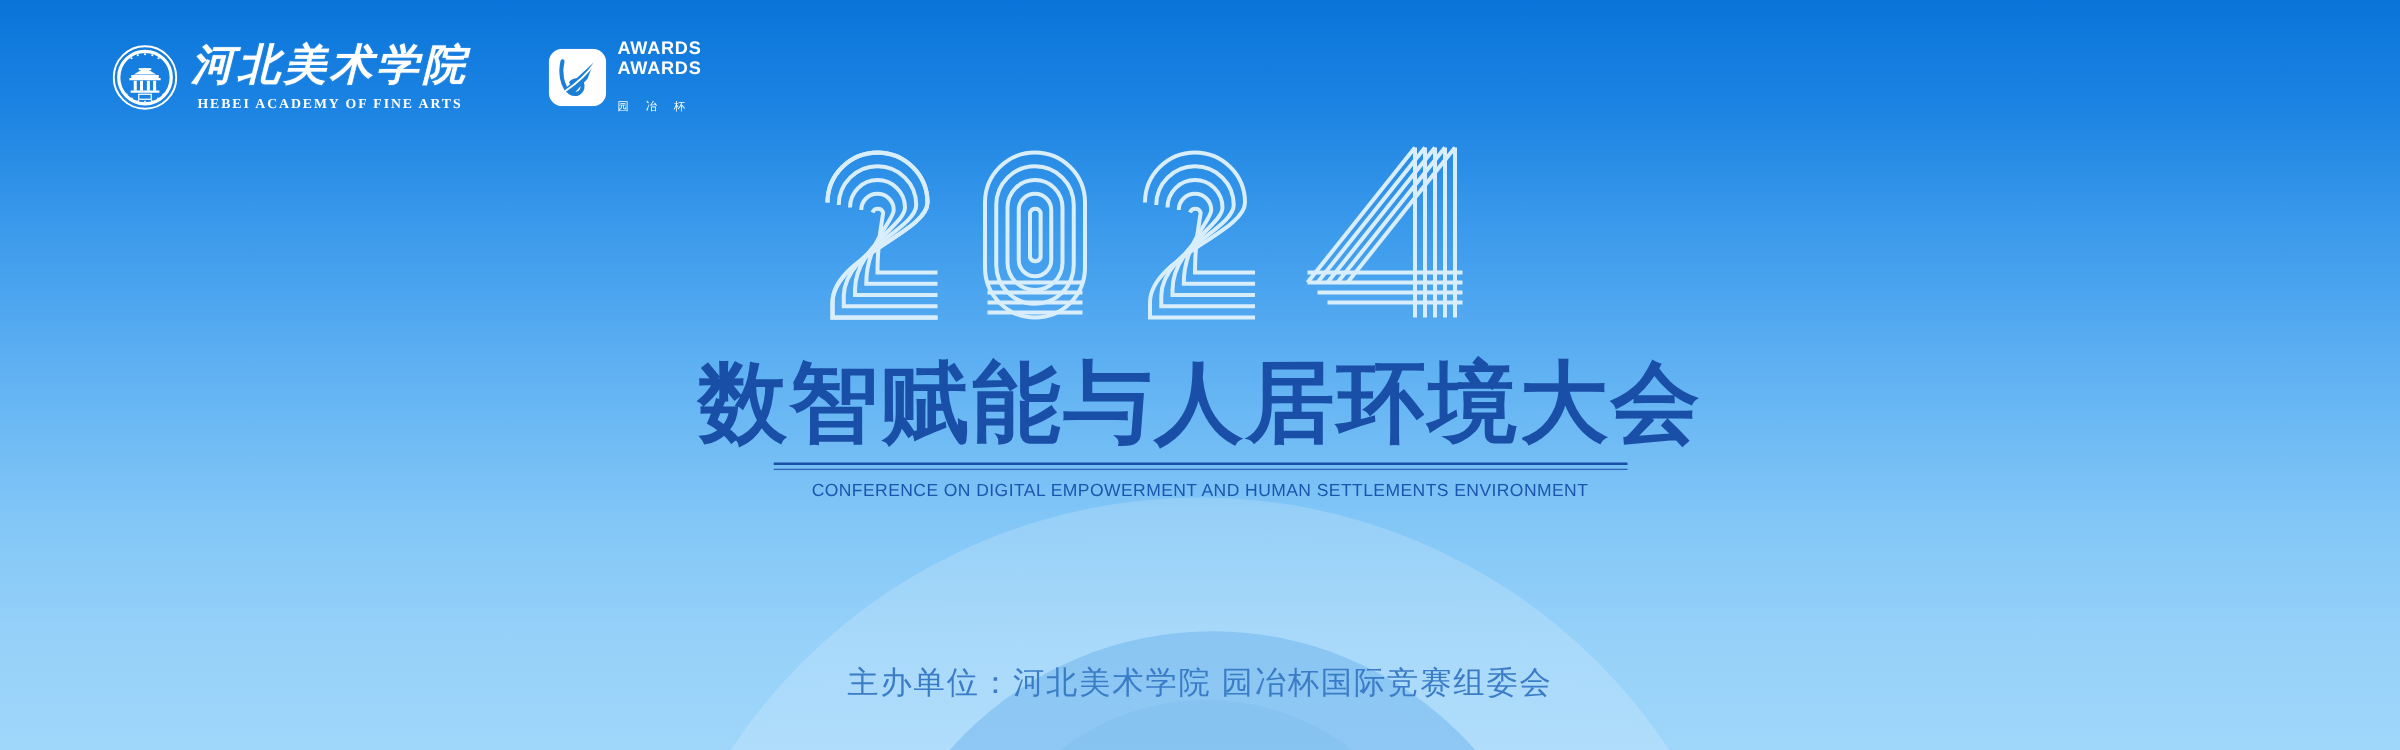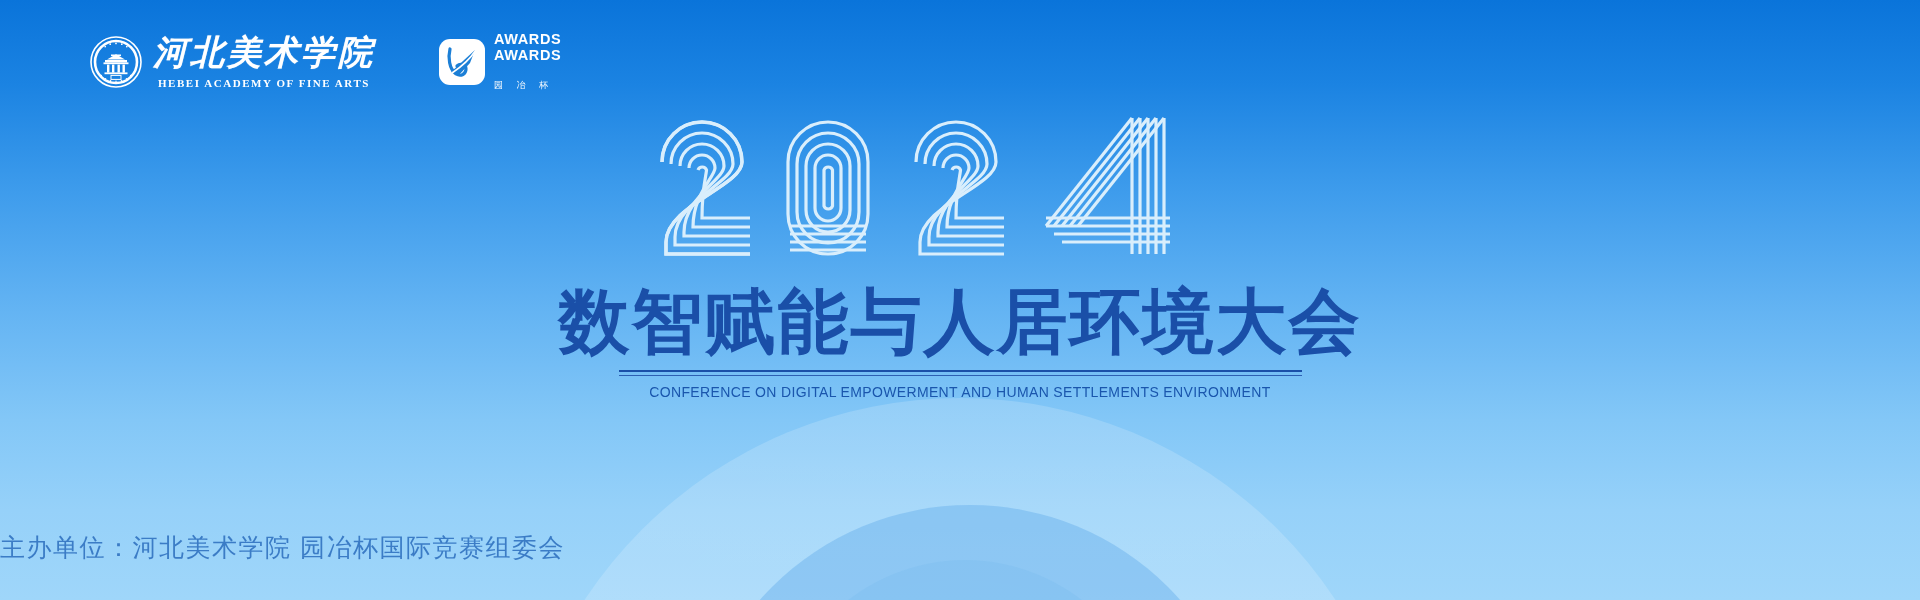--- a/index.html
+++ b/index.html
@@ -99,22 +99,22 @@
   .rule.thin{height:1px;margin-top:3px;background:#2d5fb2;}
   #sub-title{
     font-size:14px;font-weight:400;color:#1a56ad;
     letter-spacing:.35px;white-space:nowrap;margin-top:8px;
     font-family:"Liberation Sans","DejaVu Sans",sans-serif;
   }
 
   
   #organizer{
     position:absolute;left:0;right:0;top:532px;
-    text-align:left;z-index:5;
-    font-family:Liberation Sans, sans-serif;
+    text-align:center;z-index:5;
+    font-family:Liberation Serif, serif;
     font-size:25px;line-height:30px;color:#3b7cc6;
     letter-spacing:1.5px;white-space:nowrap;
   }
 </style>
 </head>
 <body>
 
 <div id="banner">
 
   <div class="arc" id="arc-outer"></div>

